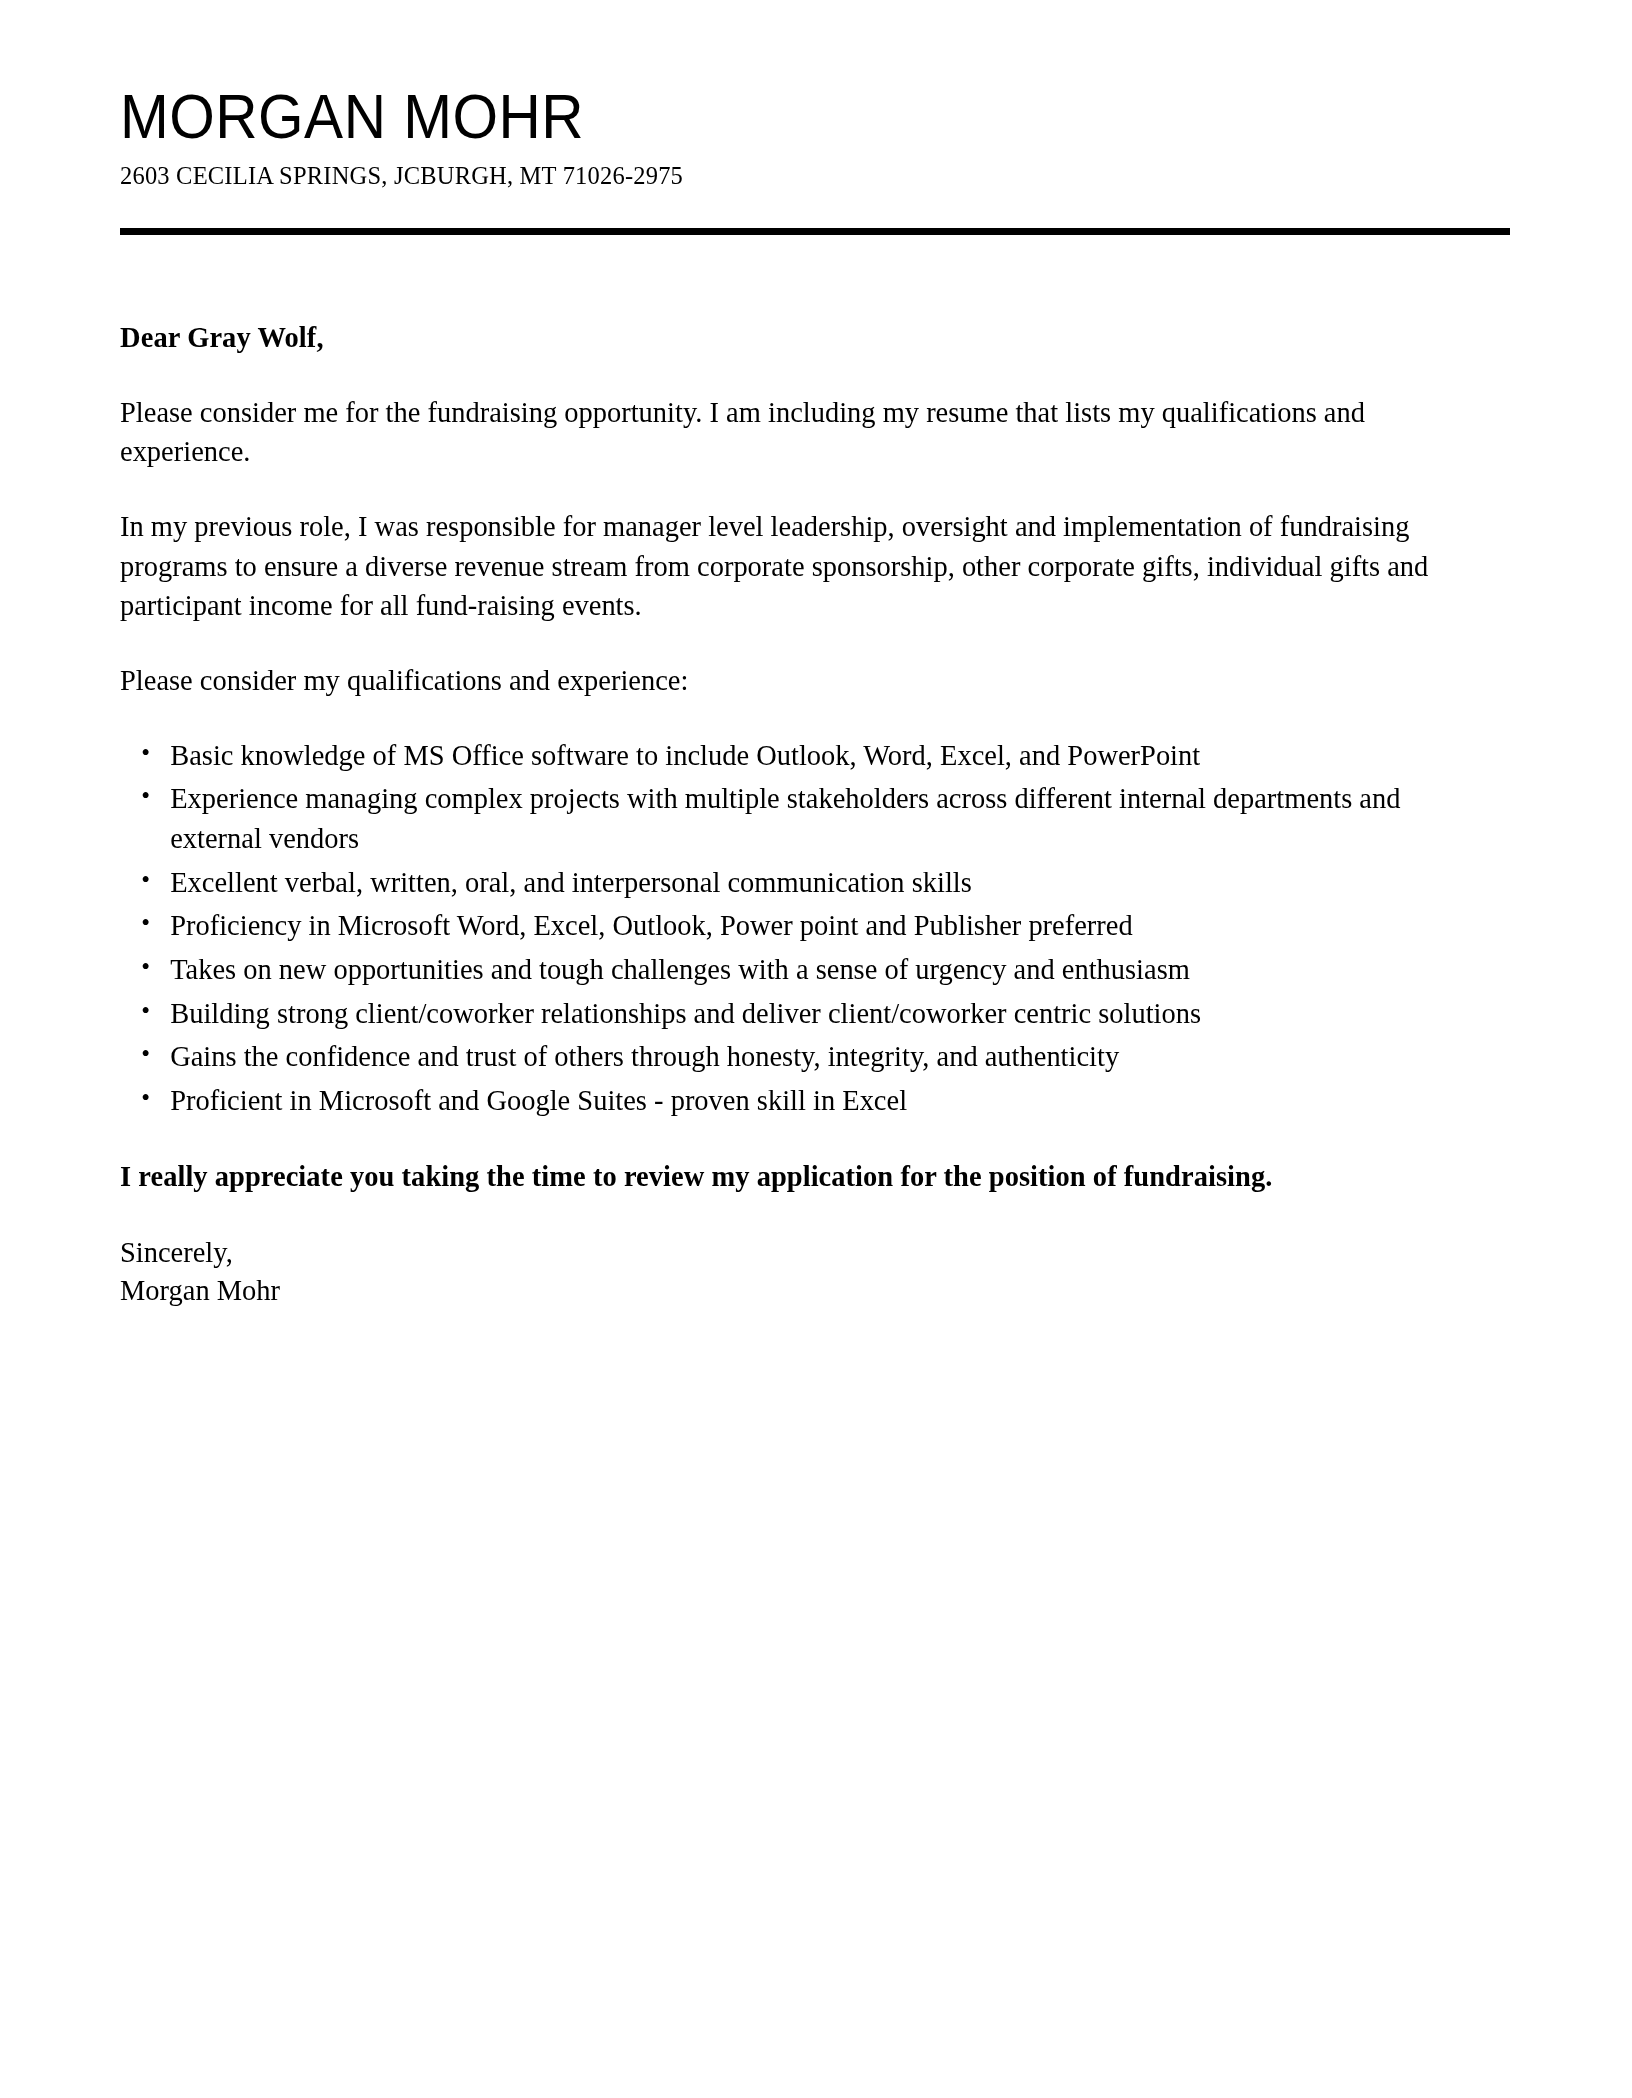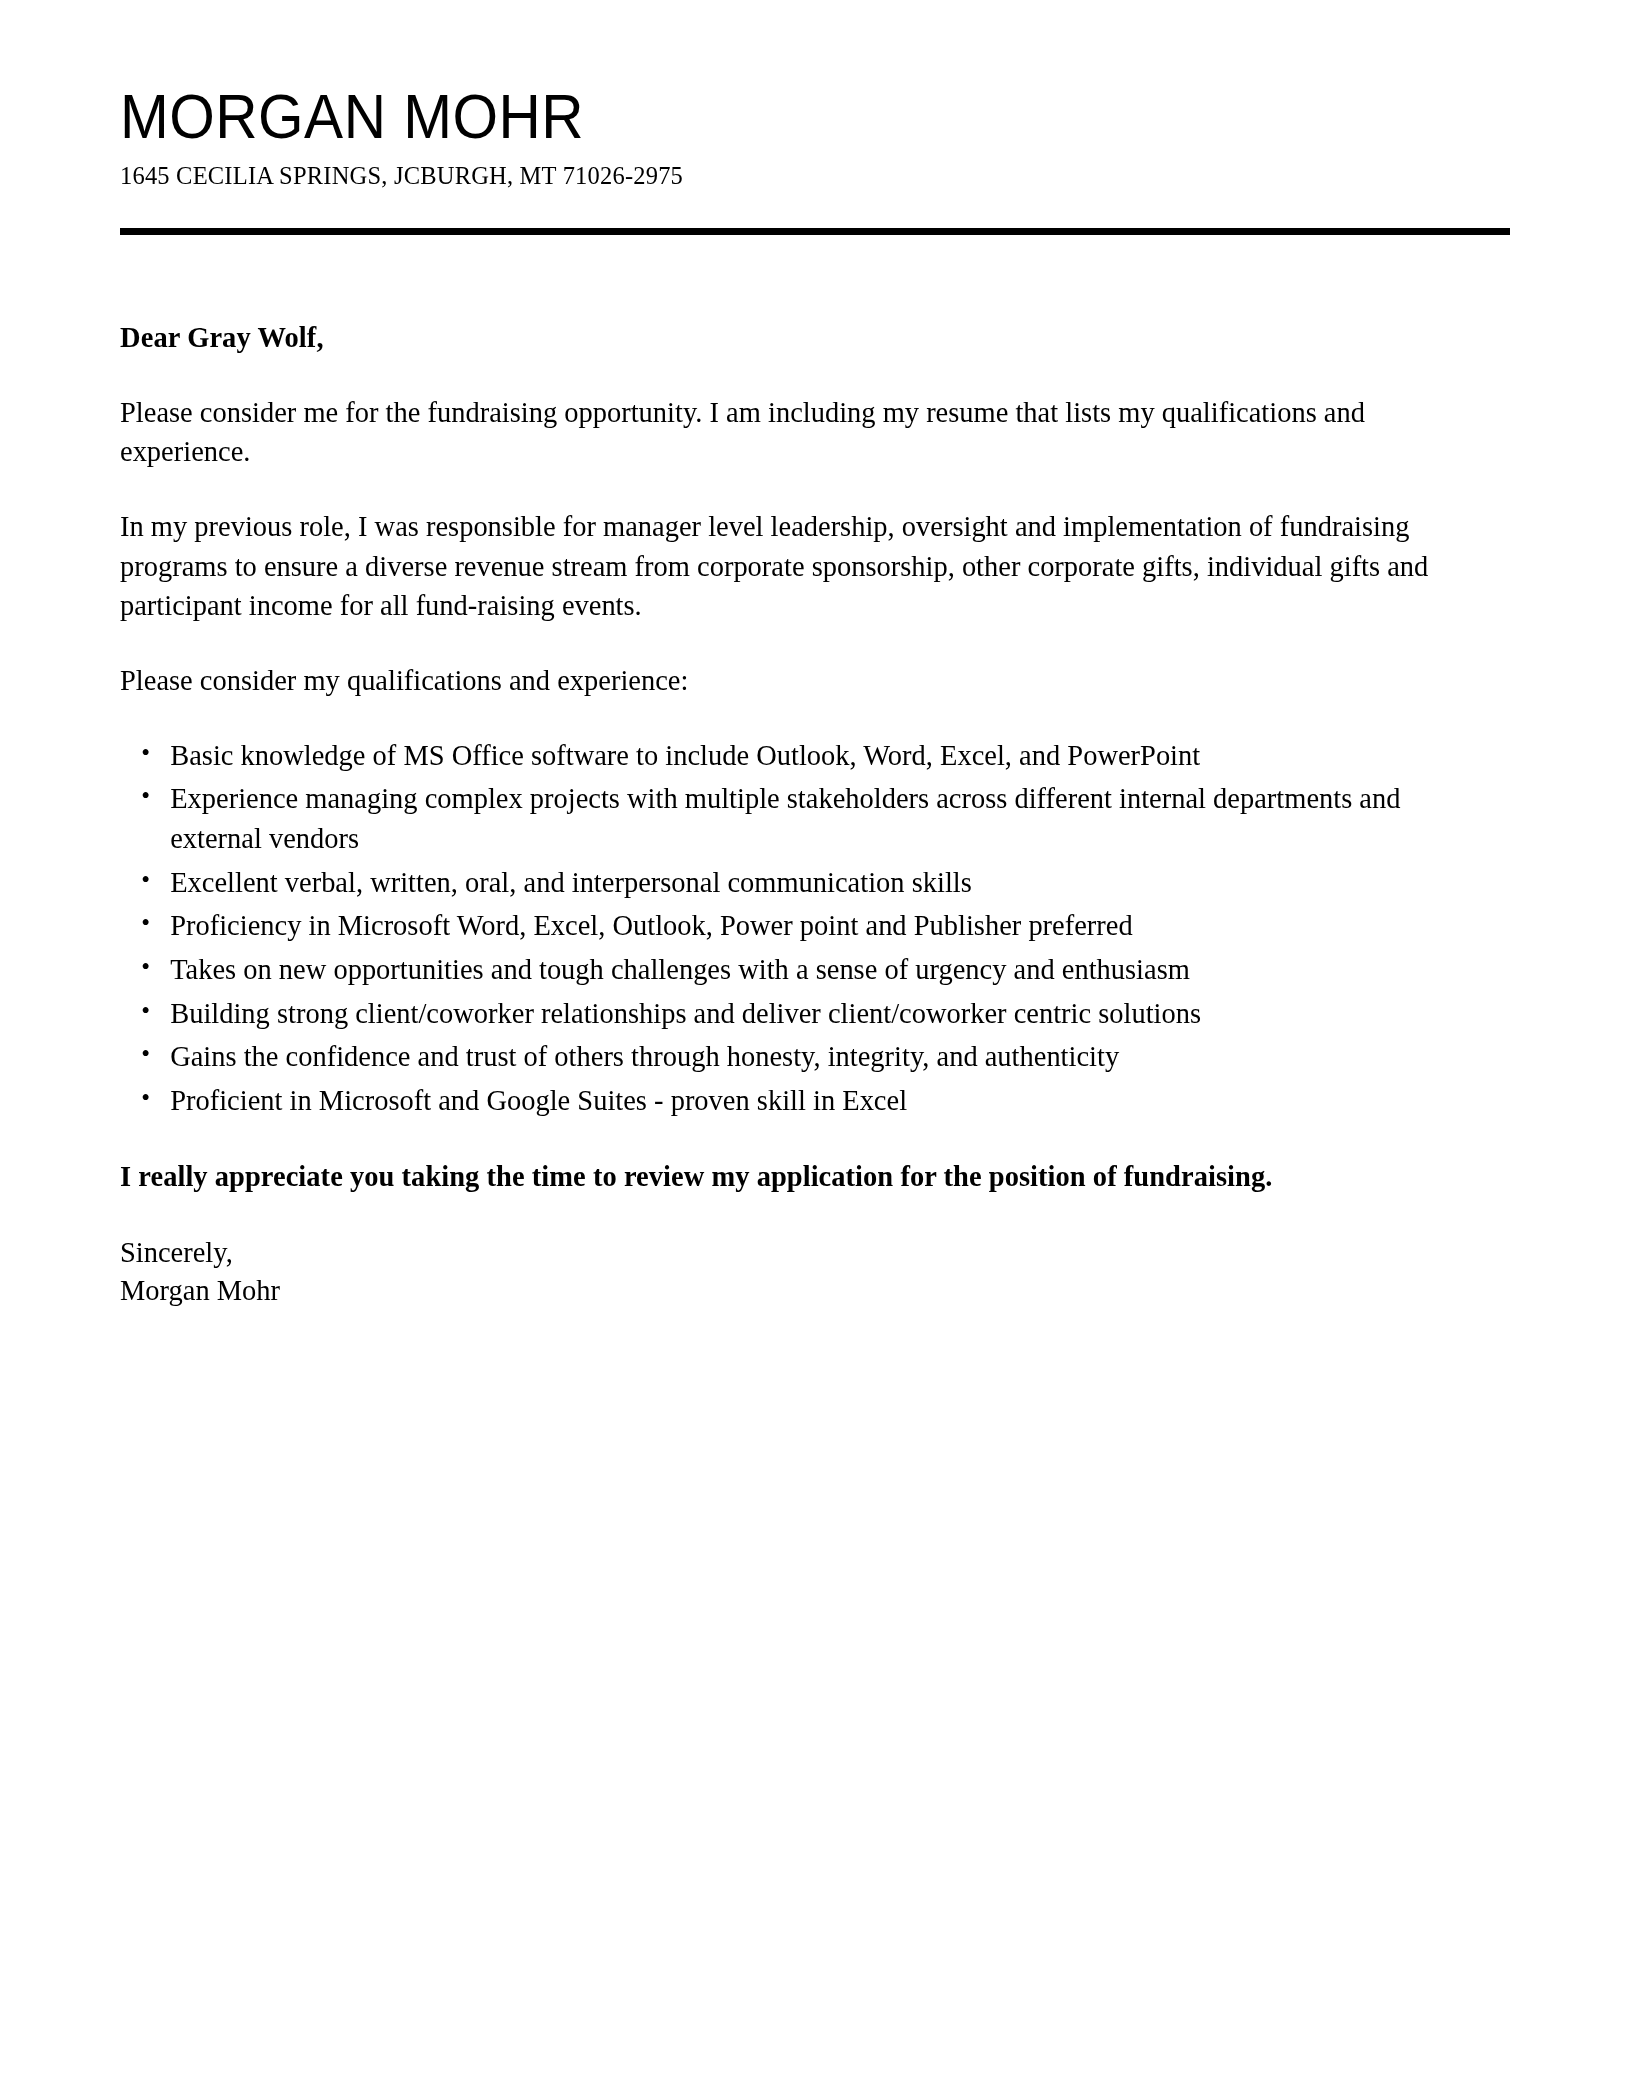--- a/index.html
+++ b/index.html
@@ -128,21 +128,21 @@
   }
 </style>
 </head>
 <body>
 
 <div class="page">
   <div class="letter">
 
     <div class="header">
       <h1 class="name">MORGAN MOHR</h1>
-      <div class="address">1645 CECILIA SPRINGS, JCBURGH, MT 71026-2975</div>
+      <div class="address">2603 CECILIA SPRINGS, JCBURGH, MT 71026-2975</div>
       <div class="rule"></div>
     </div>
 
     <div class="body-block">
 
       <div class="salutation">Dear Gray Wolf,</div>
 
       <p class="para">Please consider me for the fundraising opportunity. I am including my resume that lists my qualifications and experience.</p>
 
       <p class="para">In my previous role, I was responsible for manager level leadership, oversight and implementation of fundraising programs to ensure a diverse revenue stream from corporate sponsorship, other corporate gifts, individual gifts and participant income for all fund-raising events.</p>

